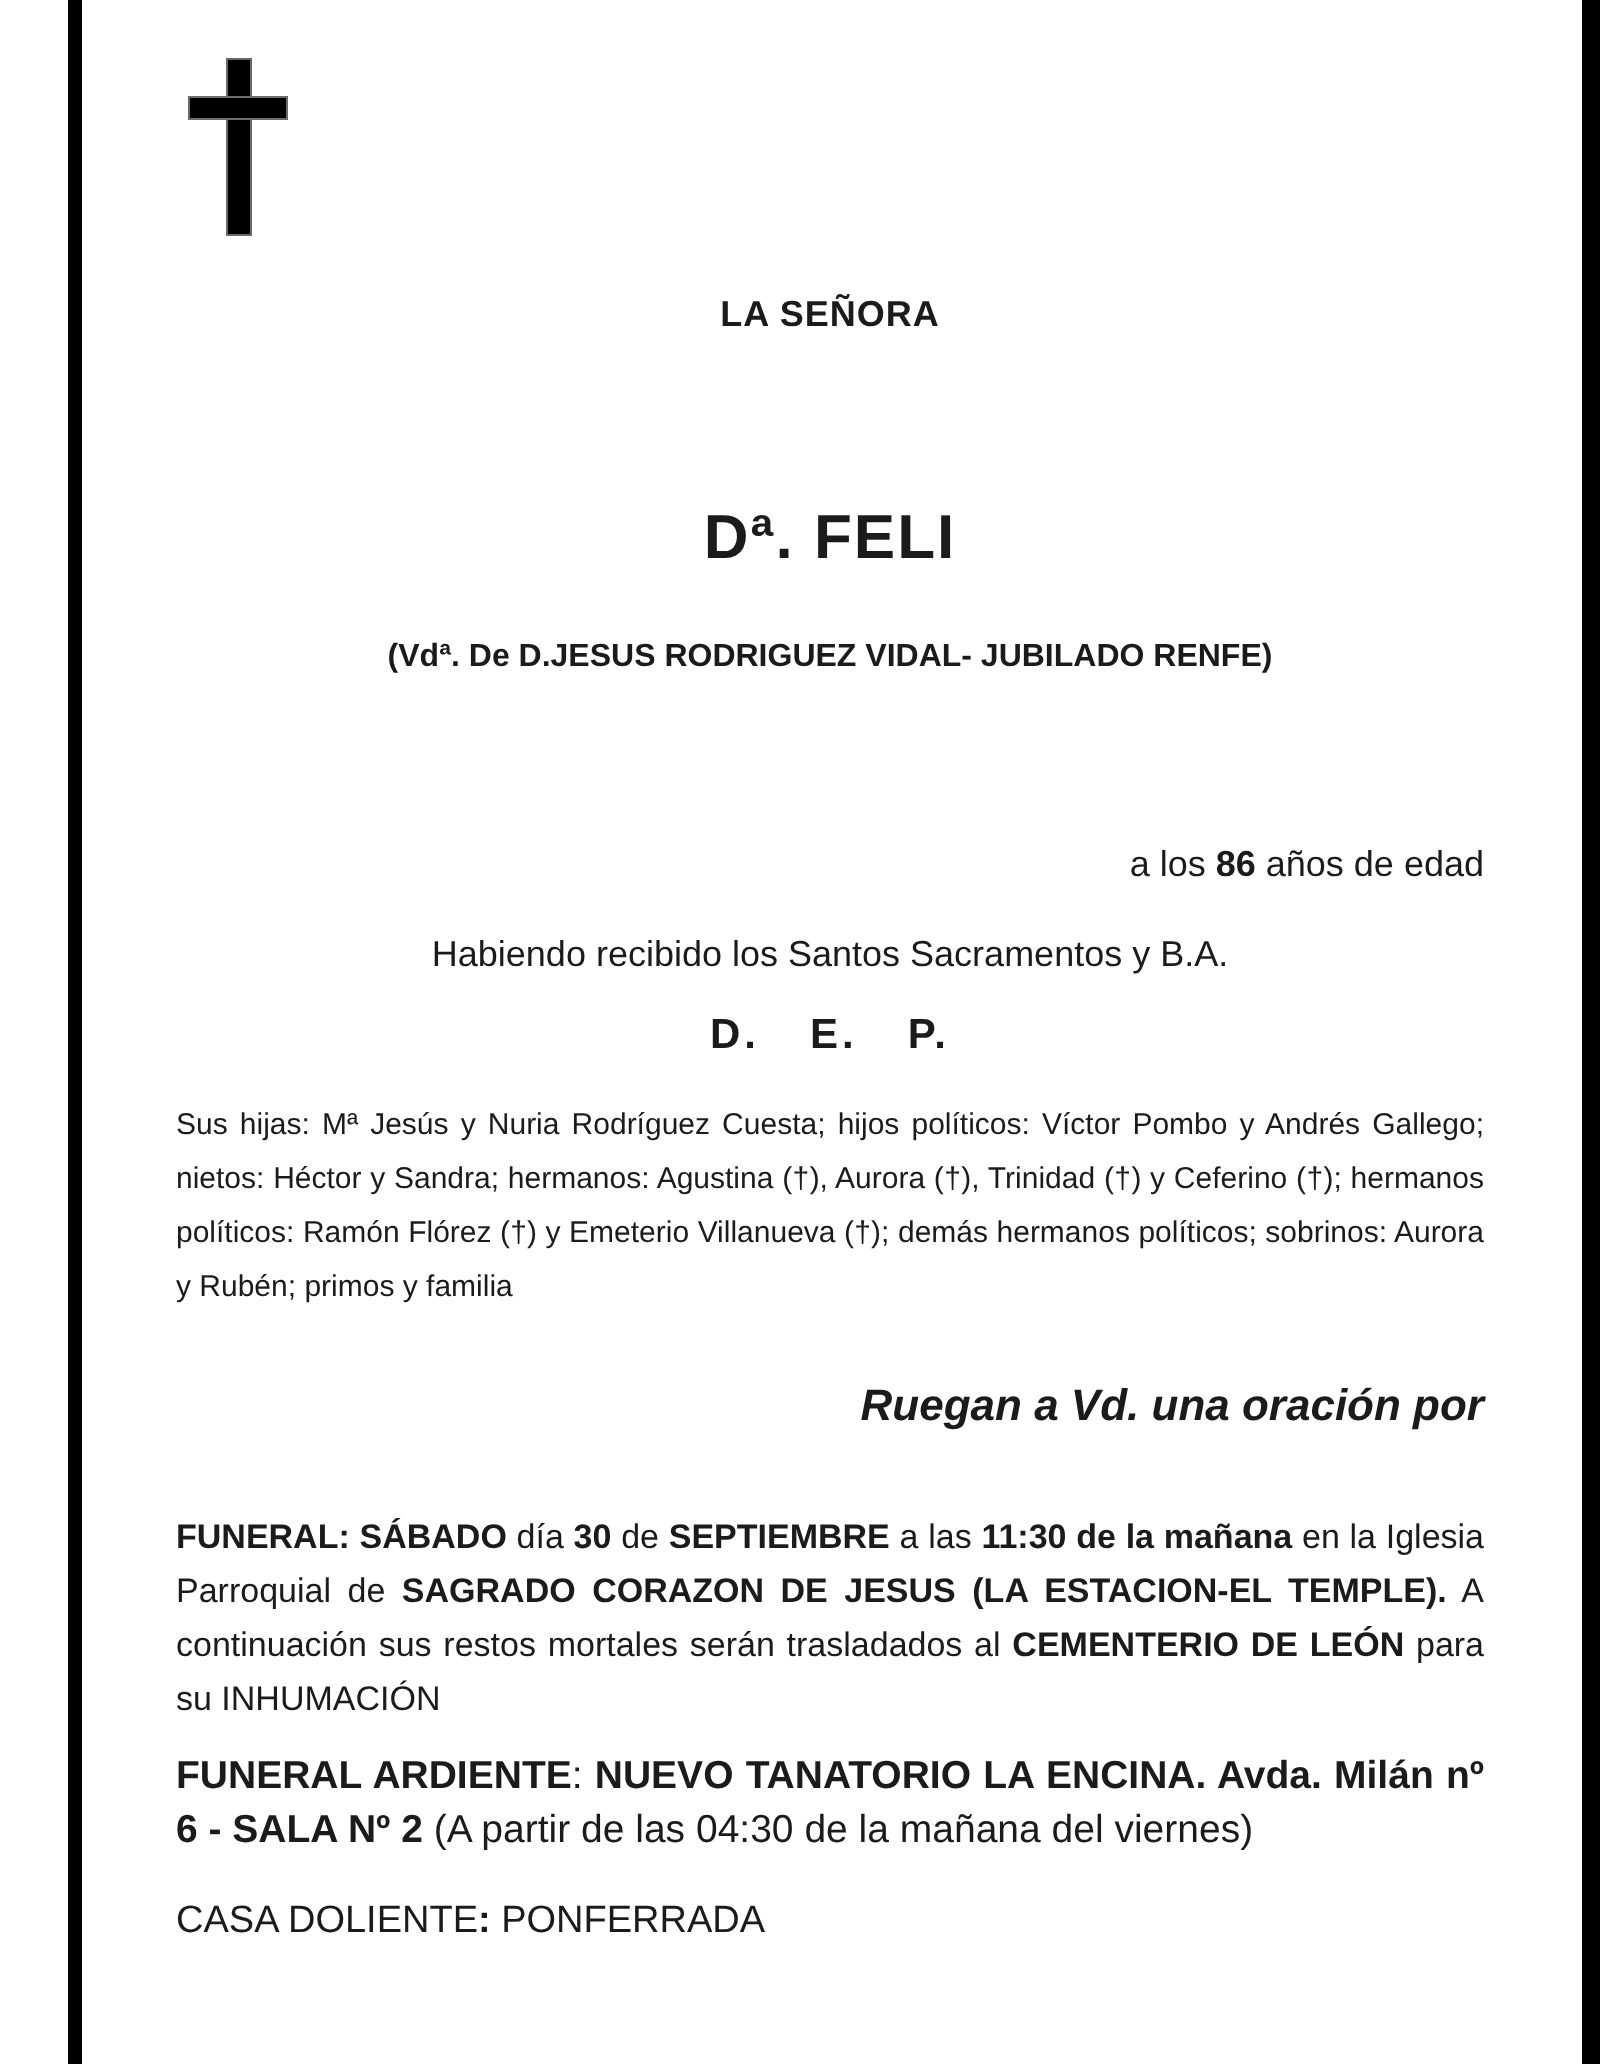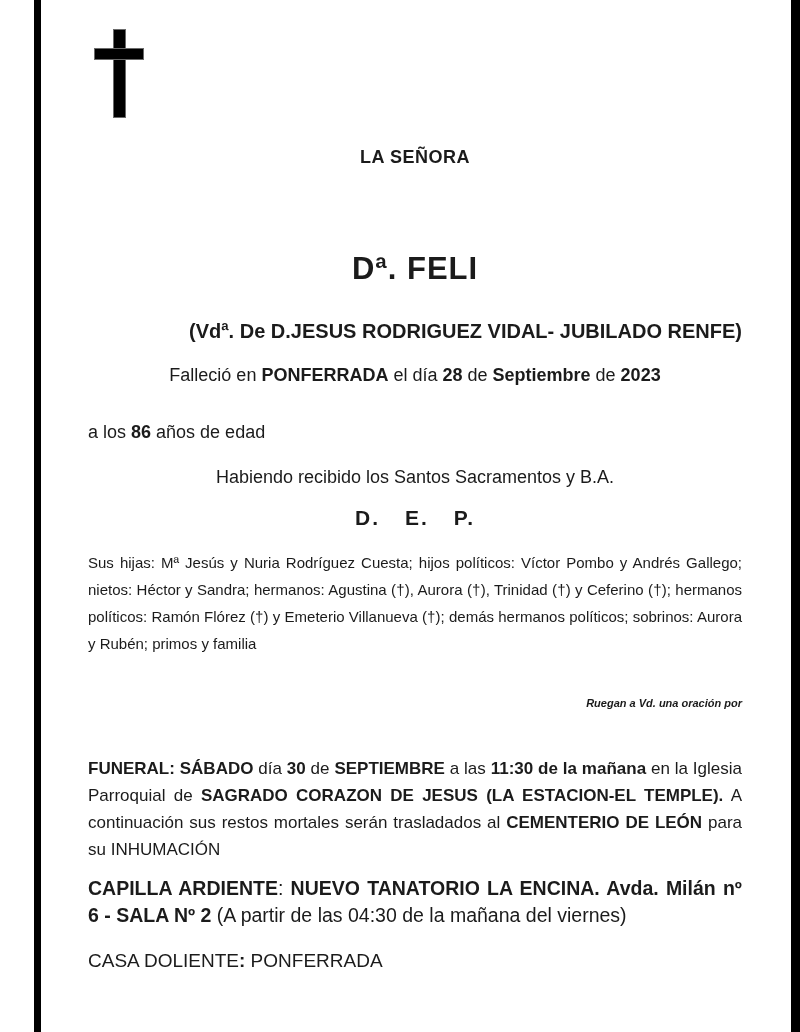--- a/index.html
+++ b/index.html
@@ -26,27 +26,27 @@
   }
   .cross .h {
     position: absolute; left: 0; top: 19px; width: 50px; height: 12px;
     background: #000; border: 1px solid #6a6a6a;
   }
   .content { position: absolute; left: 88px; top: 0; width: 654px; height: 1024px; text-decoration: underline; }
   .blk { position: absolute; left: 0; width: 654px; }
 
   .honorific { top: 147px; text-align: center; font-weight: bold; font-size: 18px; letter-spacing: 0.5px; }
   .name { top: 199px; text-align: center; font-weight: bold; font-size: 31px; line-height: 51px; letter-spacing: 1px; margin-top: 44px; }
-  .relation { top: 320px; text-align: right; font-weight: bold; font-size: 20px; }
+  .relation { top: 320px; text-align: center; font-weight: bold; font-size: 16px; }
   .death-line { top: 365px; text-align: center; font-size: 18px; }
-  .age-line { top: 422px; text-align: left; font-size: 18px; }
+  .age-line { top: 422px; text-align: right; font-size: 18px; }
   .sacraments { top: 467px; text-align: center; font-size: 18px; }
   .dep { top: 506px; text-align: center; font-weight: bold; font-size: 21px; letter-spacing: 2px; }
   .family { top: 549px; text-align: justify; font-size: 15px; line-height: 27px; }
-  .plea { top: 692px; text-align: right; font-weight: bold; font-style: italic; font-size: 11px; line-height: 22px; }
+  .plea { top: 692px; text-align: right; font-weight: bold; font-style: italic; font-size: 22px; line-height: 22px; }
   .funeral { top: 755px; text-align: justify; font-size: 17px; line-height: 27px; }
   .wake { top: 875px; text-align: justify; font-size: 19.5px; line-height: 27px; }
   .house { top: 950px; text-align: left; font-size: 19px; }
   b { font-weight: bold; }
 </style>
 </head>
 <body>
 
 <div>
   <div class="border-left"></div>
@@ -60,34 +60,33 @@
   <div class="content">
 
     <div class="blk honorific">LA SEÑORA</div>
 
     <div class="blk name">
       <div>Dª. FELI</div>
     </div>
 
     <div class="blk relation">(Vdª. De D.JESUS RODRIGUEZ VIDAL- JUBILADO RENFE)</div>
 
-    <div class="blk death-line"><span>Falleció en </span><b>PONFERRADA</b><span> el día </span><b>28</b><span> de </span><b>Septiembre</b><span> de </span><b>2023</b></div>
 
     <div class="blk age-line"><span>a los </span><b>86</b><span> años de edad</span></div>
 
     <div class="blk dep">D.  E.  P.</div>
 
     <div class="blk sacraments">Habiendo recibido los Santos Sacramentos y B.A.</div>
 
     <div class="blk family">Sus hijas: Mª Jesús y Nuria Rodríguez Cuesta; hijos políticos: Víctor Pombo y Andrés Gallego; nietos: Héctor y Sandra; hermanos: Agustina (†), Aurora (†), Trinidad (†) y Ceferino (†); hermanos políticos: Ramón Flórez (†) y Emeterio Villanueva (†); demás hermanos políticos; sobrinos: Aurora y Rubén; primos y familia</div>
 
     <div class="blk plea">
         <div>Ruegan a Vd. una oración por</div>
       </div>
 
     <div class="blk funeral"><b>FUNERAL: SÁBADO</b><span> día </span><b>30</b><span> de </span><b>SEPTIEMBRE</b><span> a las </span><b>11:30 de la mañana</b><span> en la Iglesia Parroquial de </span><b>SAGRADO CORAZON DE JESUS (LA ESTACION-EL TEMPLE).</b><span> A continuación sus restos mortales serán trasladados al </span><b>CEMENTERIO DE LEÓN</b><span> para su INHUMACIÓN</span></div>
 
-    <div class="blk wake"><b>CAPILLA ARDIENTE</b><span>: </span><b>NUEVO TANATORIO LA ENCINA. Avda. Milán nº 6  - SALA Nº 2</b><span> (A partir de las 04:30 de la mañana del viernes)</span></div>
+    <div class="blk wake"><b>FUNERAL ARDIENTE</b><span>: </span><b>NUEVO TANATORIO LA ENCINA. Avda. Milán nº 6  - SALA Nº 2</b><span> (A partir de las 04:30 de la mañana del viernes)</span></div>
 
     <div class="blk house"><span>CASA DOLIENTE</span><b>:</b><span> PONFERRADA</span></div>
 
   </div>
 </div>
 
 </body></html>

